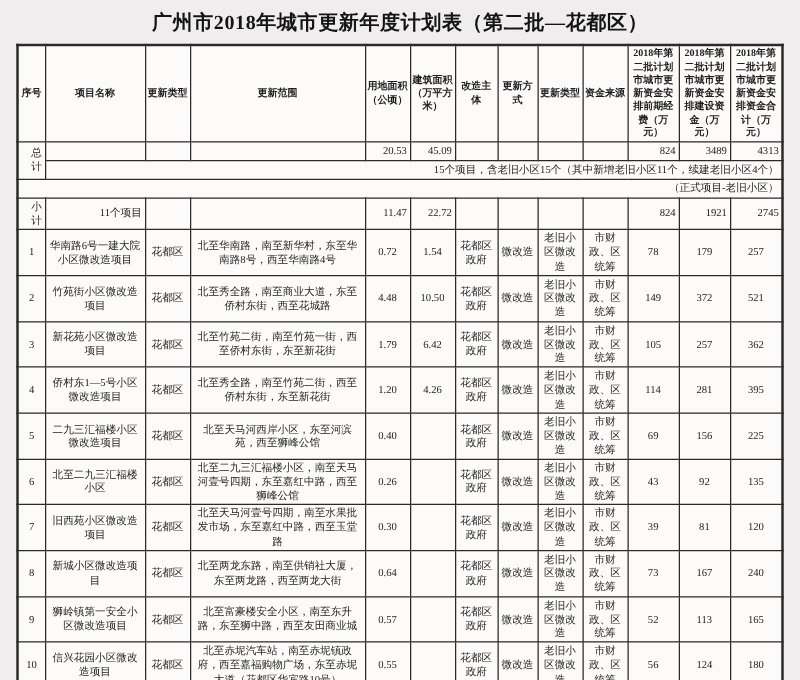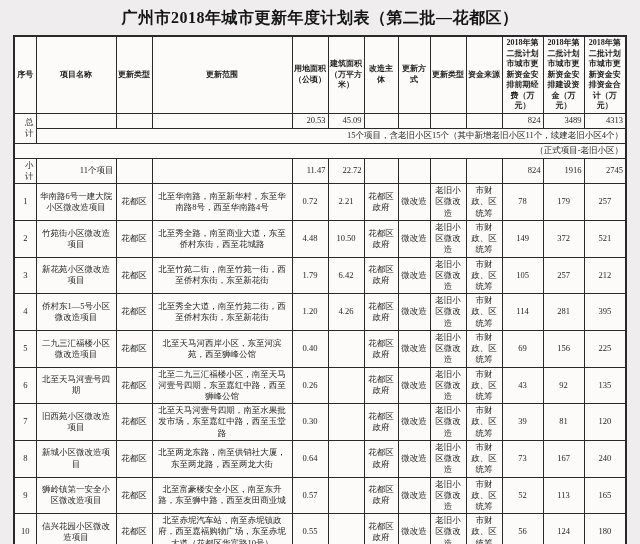--- a/index.html
+++ b/index.html
@@ -113,30 +113,30 @@
           <td>11个项目</td>
           <td></td>
           <td></td>
           <td>11.47</td>
           <td>22.72</td>
           <td></td>
           <td></td>
           <td></td>
           <td></td>
           <td>824</td>
-          <td>1916</td>
+          <td>1921</td>
           <td>2745</td>
         </tr>
         <tr class="datarow">
           <td>1</td>
           <td class="al">华南路6号一建大院小区微改造项目</td>
           <td>花都区</td>
           <td class="al">北至华南路，南至新华村，东至华南路8号，西至华南路4号</td>
           <td>0.72</td>
-          <td>2.21</td>
+          <td>1.54</td>
           <td>花都区政府</td>
           <td>微改造</td>
           <td>老旧小区微改造</td>
           <td>市财政、区统筹</td>
           <td>78</td>
           <td>179</td>
           <td>257</td>
         </tr>
         <tr class="datarow">
           <td>2</td>
@@ -159,27 +159,27 @@
           <td>花都区</td>
           <td class="al">北至竹苑二街，南至竹苑一街，西至侨村东街，东至新花街</td>
           <td>1.79</td>
           <td>6.42</td>
           <td>花都区政府</td>
           <td>微改造</td>
           <td>老旧小区微改造</td>
           <td>市财政、区统筹</td>
           <td>105</td>
           <td>257</td>
-          <td>212</td>
+          <td>362</td>
         </tr>
         <tr class="datarow">
           <td>4</td>
           <td class="al">侨村东1—5号小区微改造项目</td>
           <td>花都区</td>
-          <td class="al">北至秀全大道，南至竹苑二街，西至侨村东街，东至新花街</td>
+          <td class="al">北至秀全路，南至竹苑二街，西至侨村东街，东至新花街</td>
           <td>1.20</td>
           <td>4.26</td>
           <td>花都区政府</td>
           <td>微改造</td>
           <td>老旧小区微改造</td>
           <td>市财政、区统筹</td>
           <td>114</td>
           <td>281</td>
           <td>395</td>
         </tr>
@@ -193,21 +193,21 @@
           <td>花都区政府</td>
           <td>微改造</td>
           <td>老旧小区微改造</td>
           <td>市财政、区统筹</td>
           <td>69</td>
           <td>156</td>
           <td>225</td>
         </tr>
         <tr class="datarow">
           <td>6</td>
-          <td class="al">北至天马河壹号四期</td>
+          <td class="al">北至二九三汇福楼小区</td>
           <td>花都区</td>
           <td class="al">北至二九三汇福楼小区，南至天马河壹号四期，东至嘉红中路，西至狮峰公馆</td>
           <td>0.26</td>
           <td></td>
           <td>花都区政府</td>
           <td>微改造</td>
           <td>老旧小区微改造</td>
           <td>市财政、区统筹</td>
           <td>43</td>
           <td>92</td>

